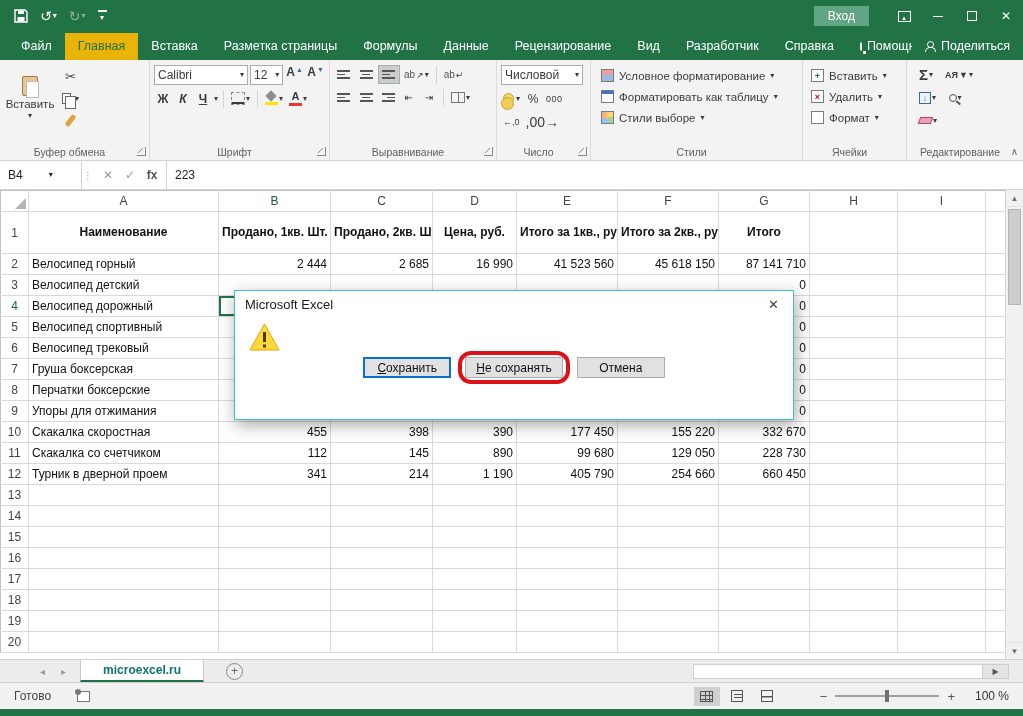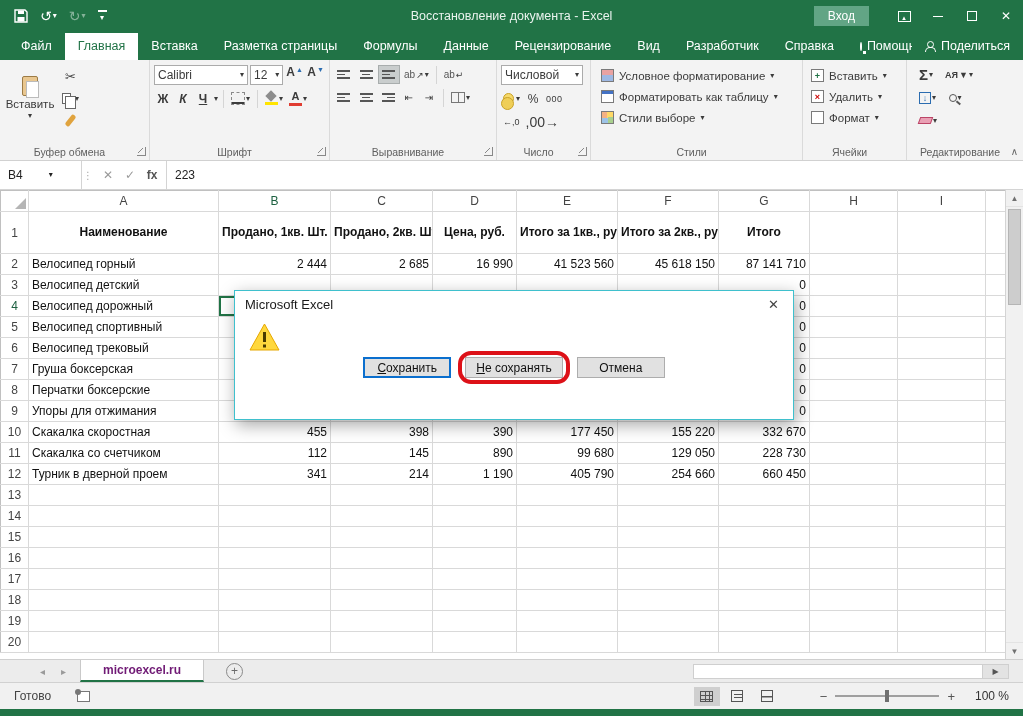--- a/index.html
+++ b/index.html
@@ -17,21 +17,21 @@
 .tbright{margin-left:auto;display:flex;align-items:center;height:100%;z-index:2}
 .signin{background:#62a585;color:#fff;font-size:12px;padding:3px 14px;margin-right:18px}
 .wbtn{width:34px;height:32px;display:inline-flex;align-items:center;justify-content:center;color:#fff;font-size:12px}
 .maxbox{width:10px;height:10px;border:1px solid #fff;display:inline-block}
 .minline{width:10px;height:1px;background:#fff;display:inline-block}
 .rdo{width:13px;height:11px;border:1px solid #fff;display:inline-flex;align-items:flex-end;justify-content:center;font-size:7px;line-height:1}
 
 
 .tabbar{position:absolute;left:0;top:32px;width:100%;height:28px;background:#217346;display:flex;align-items:flex-end;padding-left:8px}
 .tab{color:#fff;font-size:12.5px;padding:6px 13px 7px;white-space:nowrap;cursor:default;display:flex;align-items:center;gap:5px}
-.tab.active{background:#ffffff;color:#217346}
+.tab.active{background:#eab308;color:#217346}
 .tab-helper{max-width:86px;overflow:hidden}
 .tab-person{margin-left:auto}
 .bulb{width:9px;height:9px;border:1.5px solid #fff;border-radius:50%;display:inline-block;position:relative}
 .bulb:after{content:"";position:absolute;left:2px;bottom:-4px;width:3px;height:3px;background:#fff}
 .person{width:11px;height:10px;position:relative;display:inline-block}
 .person:before{content:"";position:absolute;left:2px;top:0;width:5px;height:5px;border:1.2px solid #fff;border-radius:50%}
 .person:after{content:"";position:absolute;left:0;bottom:-1px;width:9px;height:4px;border:1.2px solid #fff;border-bottom:none;border-radius:5px 5px 0 0}
 
 
 .ribbon{position:absolute;left:0;top:60px;width:100%;height:101px;background:#f3f3f3;border-bottom:1px solid #d1d1d1;display:flex;color:#3b3b3b}
@@ -118,21 +118,21 @@
 .dlink{color:#0563c1;text-decoration:underline;font-size:12px;display:inline-block}
 .dbtns{display:flex;justify-content:center;gap:14px;margin-top:6px}
 .btnwrap{position:relative}
 .dbtn{font-family:inherit;font-size:12px;height:21px;min-width:88px;background:#e1e1e1;border:1px solid #adadad;color:#111;padding:0 10px}
 .dbtn.primary{border:2px solid #0b6fce}
 .annotation{position:absolute;left:-7px;right:-7px;top:-6px;bottom:-6px;border:4px solid #dd1118;border-radius:13px;pointer-events:none}
 
 
 .sheetbar{position:absolute;left:0;top:659px;width:100%;height:23px;background:#ececec;border-top:1px solid #cfcfcf;display:flex;align-items:stretch}
 .snav{display:flex;align-items:center;gap:16px;padding:0 14px 0 40px;color:#9a9a9a;font-size:10px}
-.stab{background:#fff;border-left:1px solid #c9c9c9;border-right:1px solid #c9c9c9;border-bottom:2px solid #217346;color:#701a75;font-weight:700;font-size:12px;display:flex;align-items:center;padding:0 22px}
+.stab{background:#fff;border-left:1px solid #c9c9c9;border-right:1px solid #c9c9c9;border-bottom:2px solid #217346;color:#0f766e;font-weight:700;font-size:12px;display:flex;align-items:center;padding:0 22px}
 .addsheet{width:17px;height:17px;border:1px solid #8a8a8a;border-radius:50%;color:#6a6a6a;display:inline-flex;align-items:center;justify-content:center;font-size:12px;align-self:center;margin-left:22px}
 .hscroll{margin-left:auto;align-self:center;display:flex;align-items:center}
 .htrack{width:290px;height:15px;background:#fff;border:1px solid #cfcfcf}
 .harrow{width:26px;height:15px;background:#e3e3e3;border:1px solid #cfcfcf;border-left:none;display:flex;align-items:center;justify-content:center;color:#555;font-size:8px;margin-right:14px}
 
 
 .statusbar{position:absolute;left:0;top:682px;width:100%;height:27px;background:#f1f1f1;border-top:1px solid #d1d1d1;display:flex;align-items:center;color:#444}
 .ready{padding-left:14px;font-size:12px}
 .macroic{width:13px;height:11px;border:1px solid #777;margin-left:26px;position:relative;background:#fff}
 .macroic:before{content:"";position:absolute;left:-3px;top:-3px;width:6px;height:6px;border-radius:50%;background:#777}
@@ -172,21 +172,20 @@
           <span>↻</span>
           <i class="dd">▾</i>
         </span>
       <span class="qbtn">
           <span style="display:inline-flex;flex-direction:column;align-items:center;line-height:1">
             <span style="width:9px;height:1.4px;background:#fff;margin-bottom:2px"></span>
             <i class="dd">▾</i>
           </span>
         </span>
     </div>
-    <div class="wtitle">Восстановление документа  -  Excel</div>
     <div class="tbright">
       <span class="signin">Вход</span>
       <span class="wbtn">
           <span class="rdo">▴</span>
         </span>
       <span class="wbtn">
           <span class="minline"></span>
         </span>
       <span class="wbtn">
           <span class="maxbox"></span>

